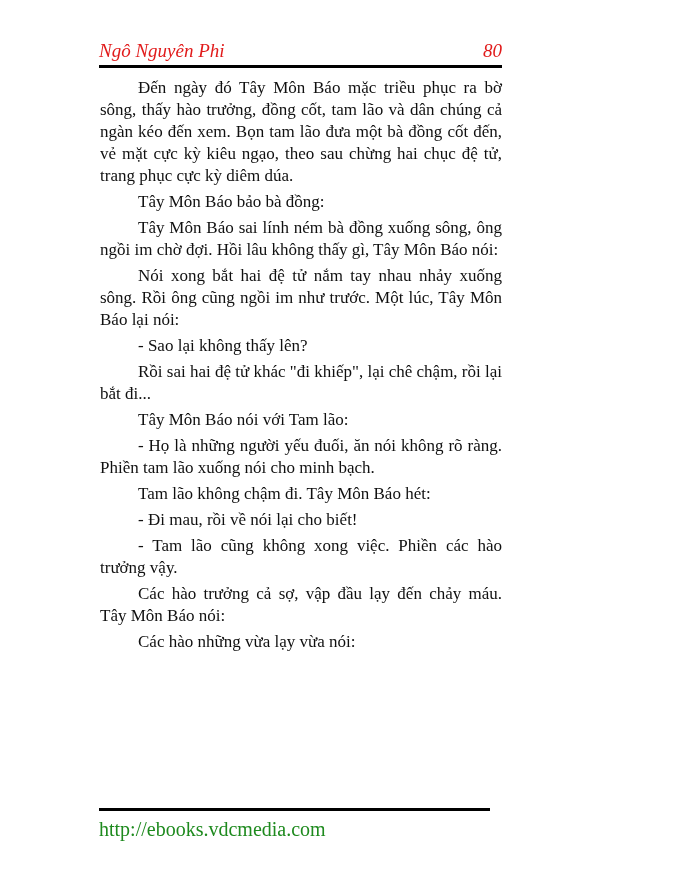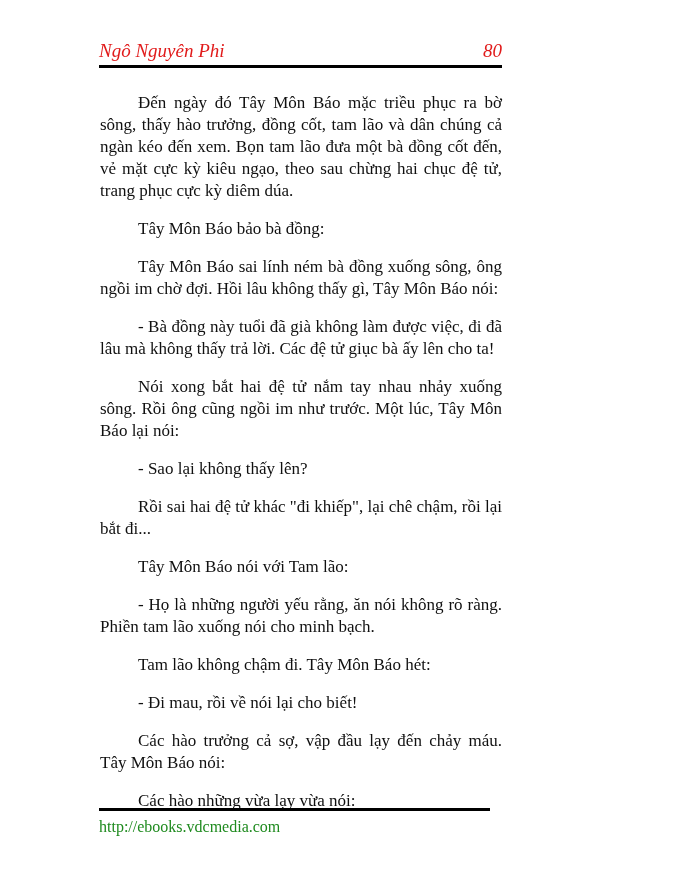--- a/index.html
+++ b/index.html
@@ -33,59 +33,59 @@
     position: absolute;
     left: 100px;
     right: 98px;
     top: 76px;
     font-size: 17px;
     line-height: 22px;
     text-align: justify;
     color: var(--text-color, #101010);
   }
   .body-text p {
-    margin: 16px 0 4px 0;
+    margin: 1px 0 4px 0;
     text-indent: 38px;
   }
   .footer {
     position: absolute;
     left: 99px;
     right: 110px;
     top: 808px;
     border-top: 3px solid var(--rule-color, #000);
     padding-top: 7px;
-    font-size: 16px;
+    font-size: 20px;
     color: var(--footer-green, #1e8a1e);
   }
   .footer .url {
     cursor: pointer;
   }
 </style>
 </head>
 <body>
 
 <div class="page">
 
   <div class="header">
     <span class="author">Ngô Nguyên Phi</span>
     <span class="pagenum">80</span>
   </div>
 
   <div class="body-text">
       <p>Đến ngày đó Tây Môn Báo mặc triều phục ra bờ sông, thấy hào trưởng, đồng cốt, tam lão và dân chúng cả ngàn kéo đến xem. Bọn tam lão đưa một bà đồng cốt đến, vẻ mặt cực kỳ kiêu ngạo, theo sau chừng hai chục đệ tử, trang phục cực kỳ diêm dúa.</p>
       <p>Tây Môn Báo bảo bà đồng:</p>
       <p>Tây Môn Báo sai lính ném bà đồng xuống sông, ông ngồi im chờ đợi. Hồi lâu không thấy gì, Tây Môn Báo nói:</p>
-      <p>- Bà đồng này tuổi đã già không làm được việc, đi đã lâu mà không thấy trả lời. Các đệ tử giục bà ấy lên cho ta!</p>
       <p>Nói xong bắt hai đệ tử nắm tay nhau nhảy xuống sông. Rồi ông cũng ngồi im như trước. Một lúc, Tây Môn Báo lại nói:</p>
       <p>- Sao lại không thấy lên?</p>
       <p>Rồi sai hai đệ tử khác "đi khiếp", lại chê chậm, rồi lại bắt đi...</p>
       <p>Tây Môn Báo nói với Tam lão:</p>
-      <p>- Họ là những người yếu rằng, ăn nói không rõ ràng. Phiền tam lão xuống nói cho minh bạch.</p>
+      <p>- Họ là những người yếu đuối, ăn nói không rõ ràng. Phiền tam lão xuống nói cho minh bạch.</p>
       <p>Tam lão không chậm đi. Tây Môn Báo hét:</p>
       <p>- Đi mau, rồi về nói lại cho biết!</p>
+      <p>- Tam lão cũng không xong việc. Phiền các hào trưởng vậy.</p>
       <p>Các hào trưởng cả sợ, vập đầu lạy đến chảy máu. Tây Môn Báo nói:</p>
       <p>Các hào những vừa lạy vừa nói:</p>
     </div>
 
   <div class="footer">
     <span class="url">http://ebooks.vdcmedia.com</span>
   </div>
 
 </div>
 

